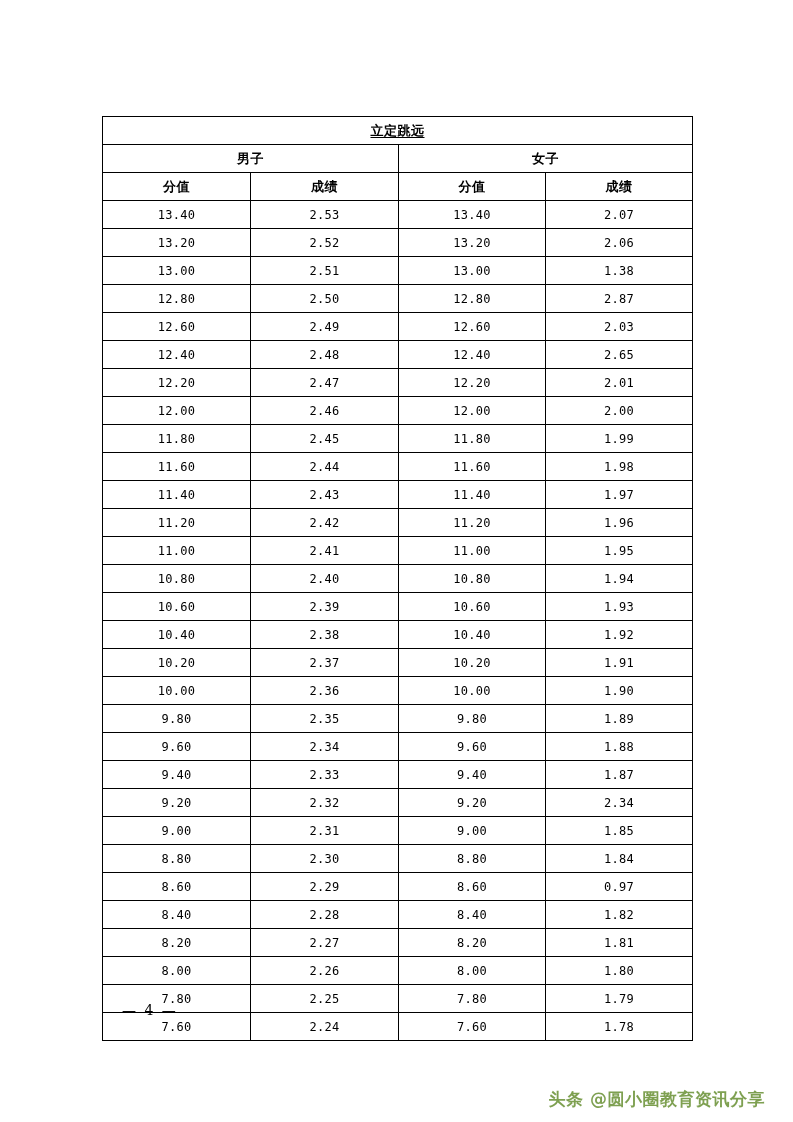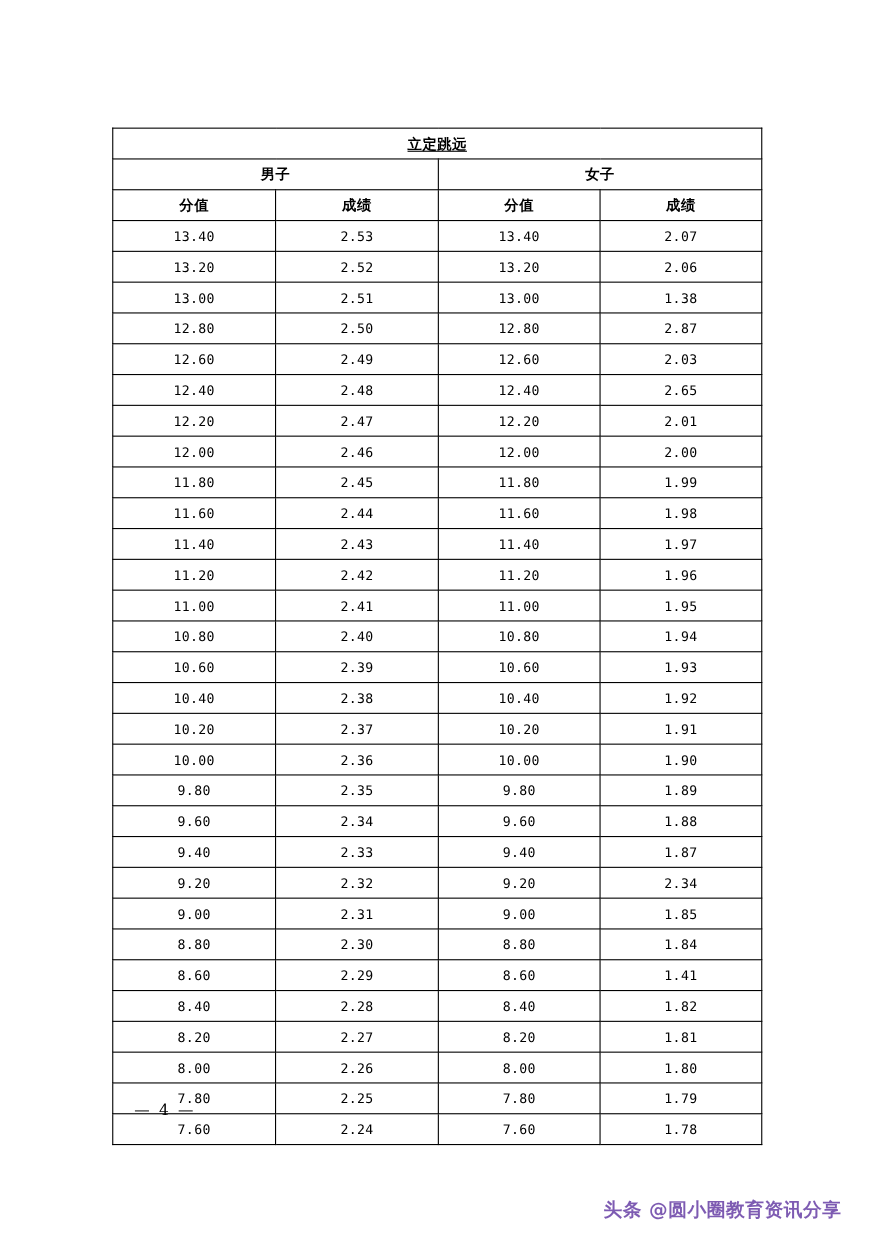--- a/index.html
+++ b/index.html
@@ -92,21 +92,21 @@
   }
 
   
   .watermark {
     position: absolute;
     right: 28px;
     top: 1088px;
     font-family: "DejaVu Sans", "Liberation Sans", sans-serif;
     font-size: 17px;
     font-weight: bold;
-    color: #4c1d95;
+    color: #4d7c0f;
     opacity: 0.72;
     letter-spacing: 0.5px;
     white-space: nowrap;
   }
 </style>
 </head>
 <body>
 
 <div class="page">
 
@@ -274,21 +274,21 @@
         <tr class="row-data">
           <td>8.80</td>
           <td>2.30</td>
           <td>8.80</td>
           <td>1.84</td>
         </tr>
         <tr class="row-data">
           <td>8.60</td>
           <td>2.29</td>
           <td>8.60</td>
-          <td>1.41</td>
+          <td>0.97</td>
         </tr>
         <tr class="row-data">
           <td>8.40</td>
           <td>2.28</td>
           <td>8.40</td>
           <td>1.82</td>
         </tr>
         <tr class="row-data">
           <td>8.20</td>
           <td>2.27</td>

